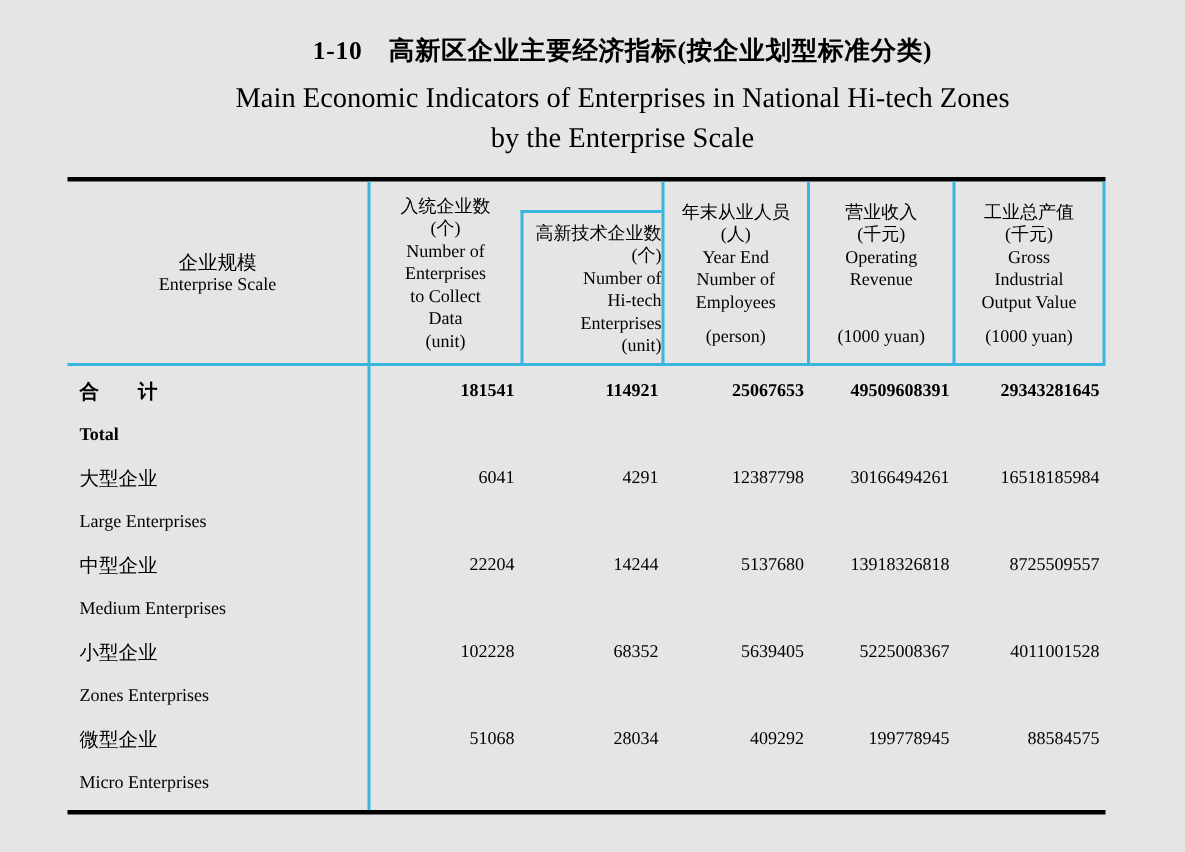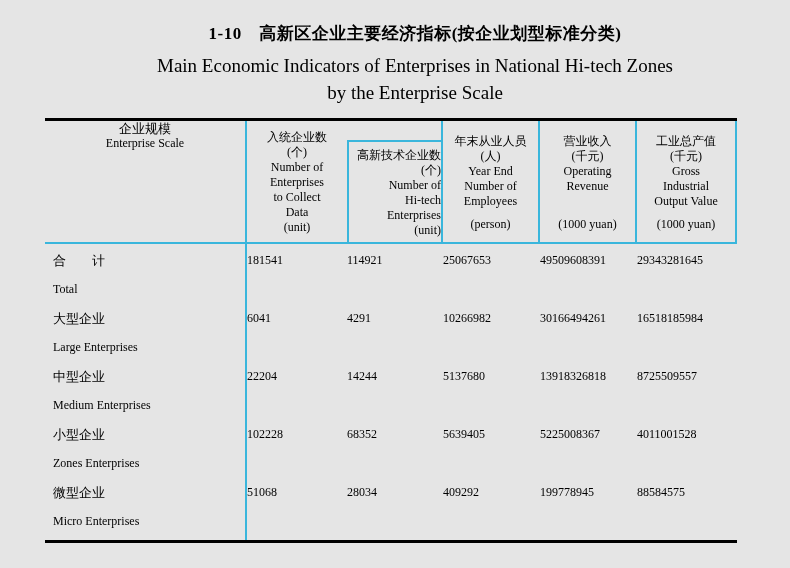--- a/index.html
+++ b/index.html
@@ -42,21 +42,21 @@
   .hcell{
     box-sizing:border-box;
     text-align:center;
     font-size:12px;
     line-height:15px;
     display:flex;
     flex-direction:column;
     align-items:center;
   }
   .hcell .unit-en{ margin-top:auto; padding-bottom:10px; }
-  .c1{ width:202px; border-right:2px solid var(--accent); }
+  .c1{ width:202px; border-right:2px solid var(--accent); justify-content:center; }
   .c1 .zh{ font-size:13px; }
   .c2{ width:100px; padding-top:9px; }
   .c3{ width:96px; border-right:2px solid var(--accent); position:relative; }
   .c3-box{
     position:absolute; left:0; right:0; top:19px; bottom:0;
     border-top:2px solid var(--accent);
     border-left:2px solid var(--accent);
     display:flex; flex-direction:column; align-items:flex-end;
     padding-top:6px;
     font-size:12px; line-height:15px;
@@ -83,23 +83,23 @@
   }
   .row{ height:58px; }
   .rline{ display:flex; align-items:center; height:29px; font-size:12px; }
   .rlabel{
     width:202px; box-sizing:border-box;
     padding-left:8px;
     text-align:left;
     font-size:13px;
   }
   .rlabel.en{ font-size:12px; }
-  .val{ box-sizing:border-box; padding-right:4px; }
+  .val{ box-sizing:border-box; text-align:right; padding-right:4px; }
   .v1{ width:100px; } .v2{ width:96px; } .v3{ width:97px; } .v4{ width:97px; } .v5{ width:100px; }
-  .row.total .rline{ font-weight:normal; }
+  .row.total .rline{ font-weight:bold; }
 </style>
 </head>
 <body>
 
 <div class="page">
 
   <div class="title-zh">1-10　高新区企业主要经济指标(按企业划型标准分类)</div>
   <div class="title-en1">Main Economic Indicators of Enterprises in National Hi-tech Zones</div>
   <div class="title-en2">by the Enterprise Scale</div>
 
@@ -176,21 +176,21 @@
         <div class="rline">
           <div class="rlabel en">Total</div>
         </div>
       </div>
 
       <div class="row">
         <div class="rline">
           <div class="rlabel">大型企业</div>
           <div class="val v1">6041</div>
           <div class="val v2">4291</div>
-          <div class="val v3">10266982</div>
+          <div class="val v3">12387798</div>
           <div class="val v4">30166494261</div>
           <div class="val v5">16518185984</div>
         </div>
         <div class="rline">
           <div class="rlabel en">Large Enterprises</div>
         </div>
       </div>
 
       <div class="row">
         <div class="rline">

